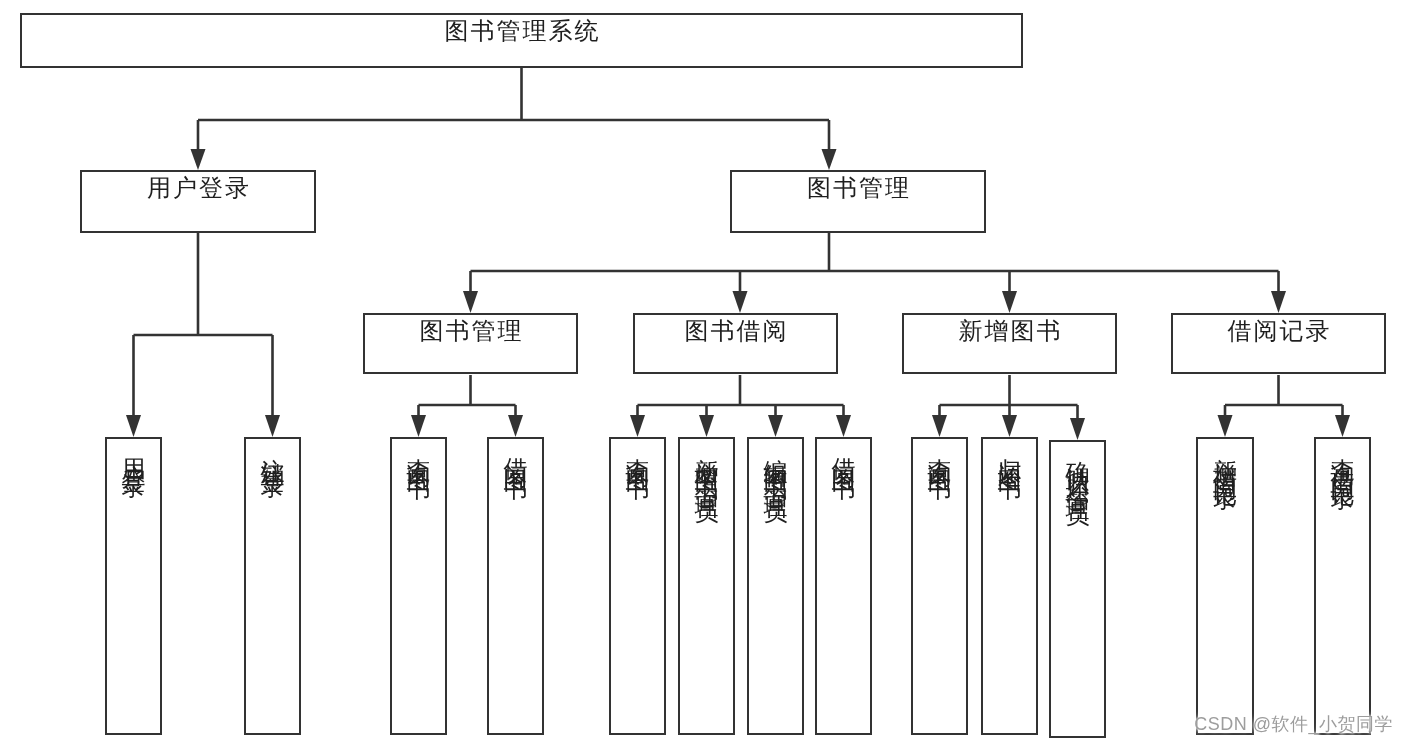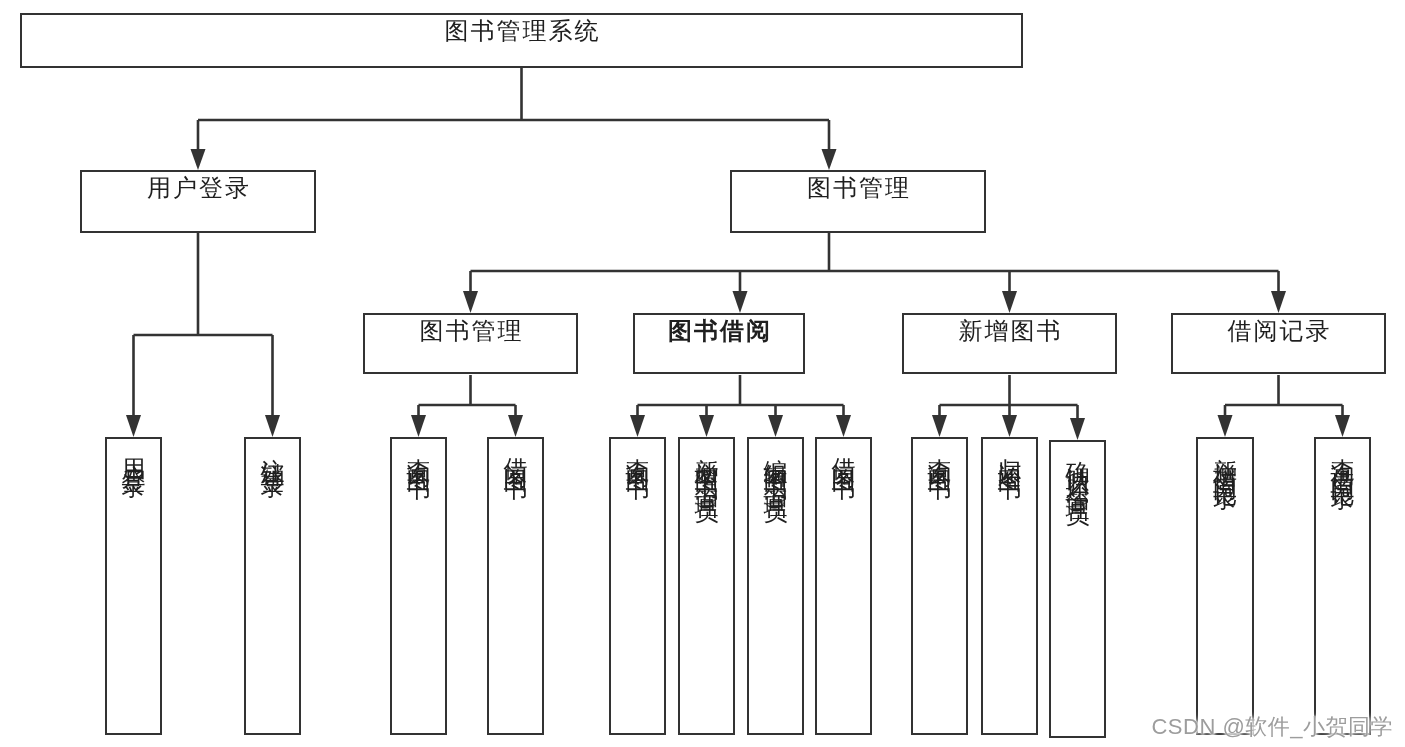--- a/index.html
+++ b/index.html
@@ -35,21 +35,21 @@
     text-orientation:mixed;
     font-size:24px;
     letter-spacing:6px;
     line-height:1;
     white-space:nowrap;
   }
   #watermark{
     position:absolute;
     top:712px;right:12px;
     z-index:5;
-    font-size:22px;
+    font-size:18px;
     letter-spacing:0.5px;
     color:var(--watermark);
     text-shadow:0 0 2px #fff,0 0 5px #fff,0 0 8px #fff,1px 1px 3px #fff;
     white-space:nowrap;
   }
 </style>
 </head>
 <body>
 
 <div id="stage">
@@ -97,21 +97,21 @@
   <div class="hbox" style="left:80px;top:170px;width:236px;height:63px;">
     <span class="lbl">用户登录</span>
   </div>
   <div class="hbox" style="left:730px;top:170px;width:256px;height:63px;">
     <span class="lbl">图书管理</span>
   </div>
 
   <div class="hbox" style="left:363px;top:313px;width:215px;height:61px;">
     <span class="lbl">图书管理</span>
   </div>
-  <div class="hbox" style="left:633px;top:313px;width:172px;height:61px;font-weight:bold;">
+  <div class="hbox" style="left:633px;top:313px;width:205px;height:61px;">
     <span class="lbl">图书借阅</span>
   </div>
   <div class="hbox" style="left:902px;top:313px;width:215px;height:61px;">
     <span class="lbl">新增图书</span>
   </div>
   <div class="hbox" style="left:1171px;top:313px;width:215px;height:61px;">
     <span class="lbl">借阅记录</span>
   </div>
 
   <div class="vbox" style="left:105px;top:437px;width:57px;height:298px;">

